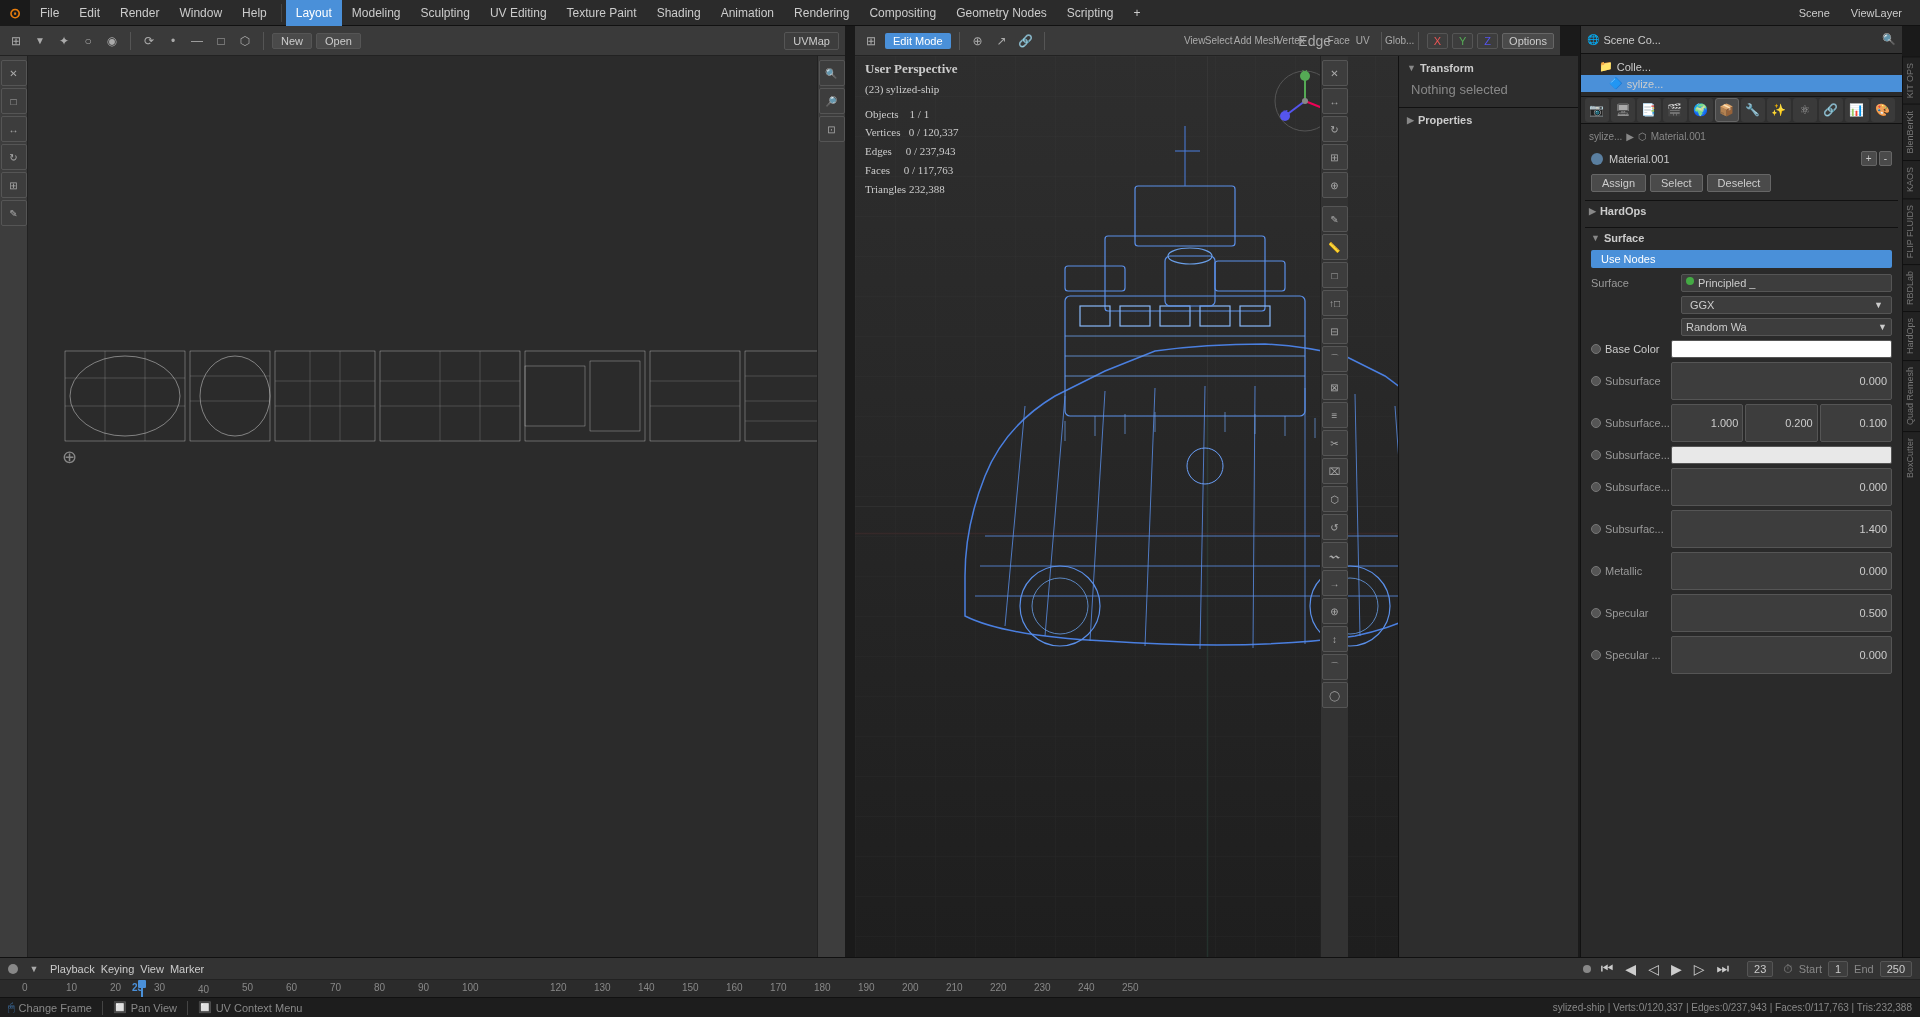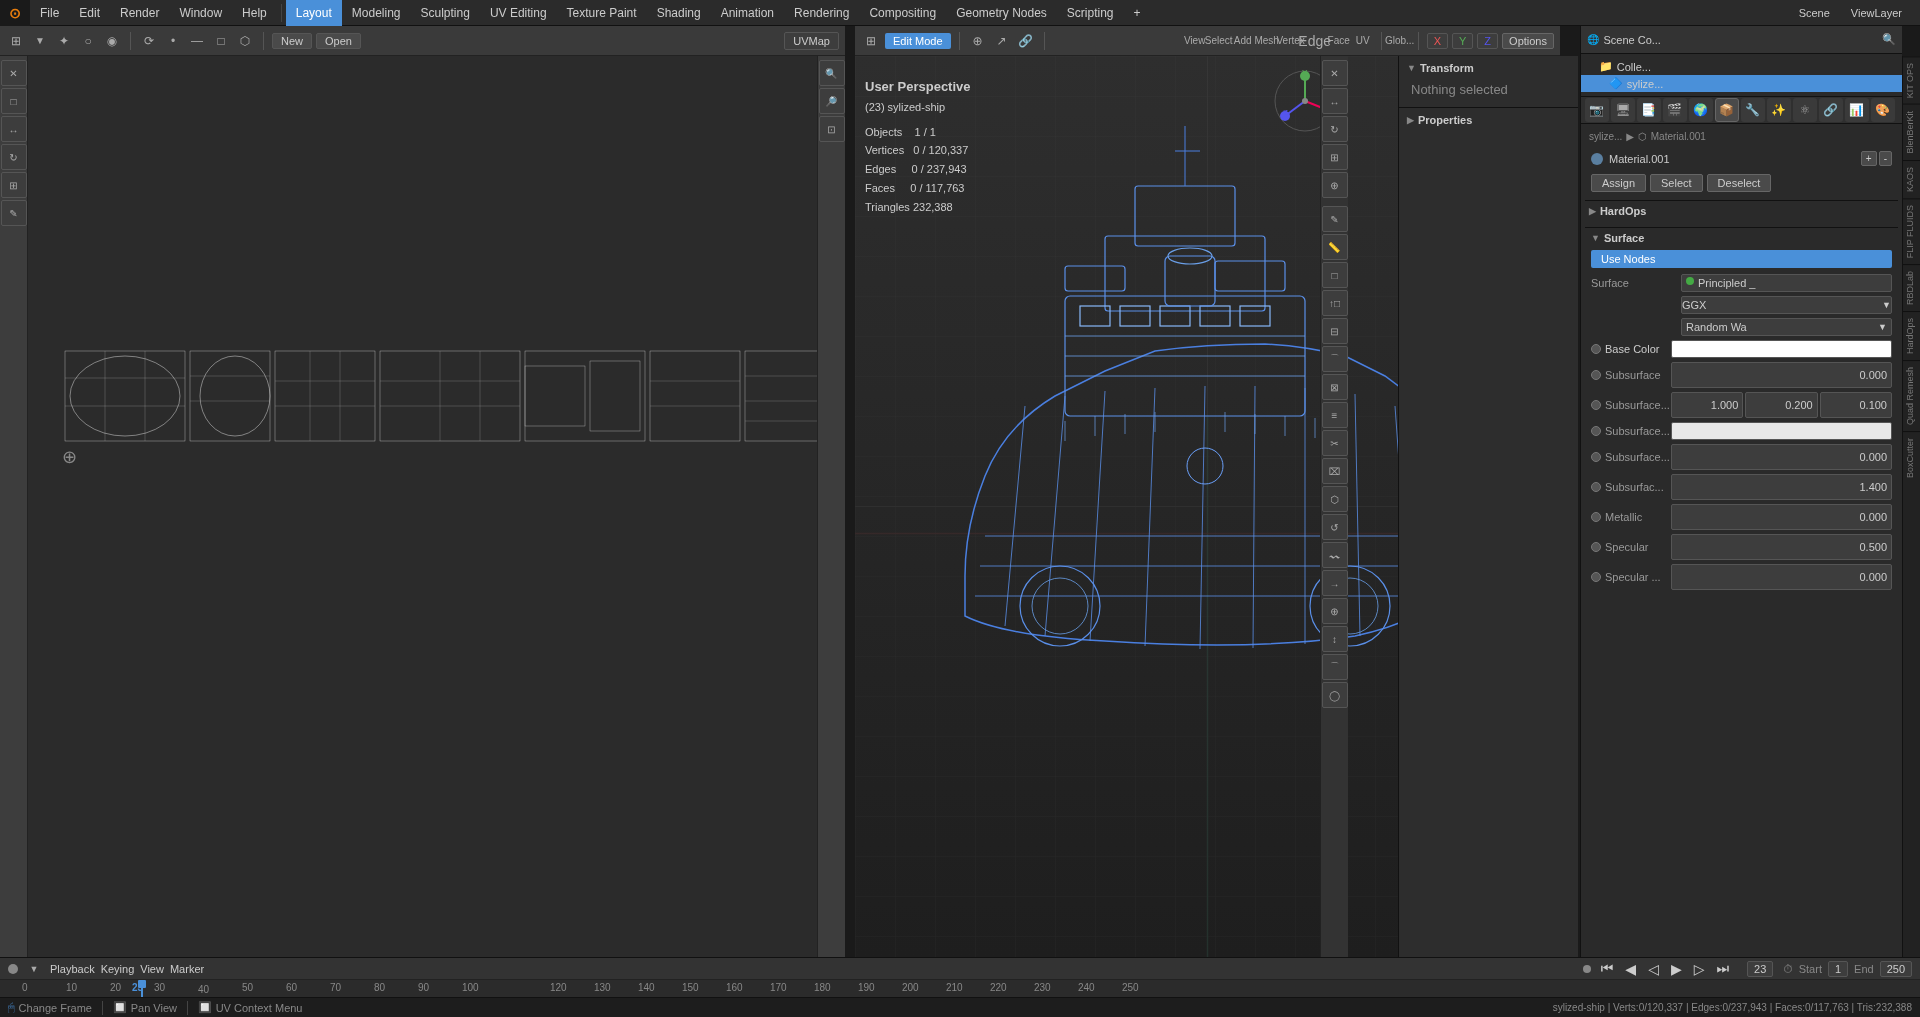--- a/index.html
+++ b/index.html
@@ -217,21 +217,21 @@
       height: 18px;
       background: #fff;
       border: 1px solid #555;
       border-radius: 2px;
     }
     .sf-num {
       flex: 1;
       background: #3d3d3d;
       border: 1px solid #555;
       border-radius: 2px;
-      padding: 6px 4px;
+      padding: 12px 4px;
       color: #ccc;
       font-size: 11px;
       text-align: right;
     }
     .sf-circle-small {
       width: 10px; height: 10px;
       border-radius: 50%;
       border: 1px solid #777;
       background: #555;
       flex-shrink: 0;
@@ -563,21 +563,21 @@
       <line x1="190" y1="320" x2="190" y2="340" stroke="#6a9fe8" stroke-width="0.7"></line>
       <line x1="220" y1="318" x2="220" y2="338" stroke="#6a9fe8" stroke-width="0.7"></line>
       <line x1="250" y1="316" x2="250" y2="336" stroke="#6a9fe8" stroke-width="0.7"></line>
       <line x1="320" y1="316" x2="320" y2="336" stroke="#6a9fe8" stroke-width="0.7"></line>
       <line x1="350" y1="318" x2="350" y2="338" stroke="#6a9fe8" stroke-width="0.7"></line>
       <line x1="380" y1="320" x2="380" y2="340" stroke="#6a9fe8" stroke-width="0.7"></line>
       <line x1="410" y1="322" x2="410" y2="342" stroke="#6a9fe8" stroke-width="0.7"></line>
     </g>
   </svg>
 
-  <div style="position:absolute;top:20px;left:10px;color:#ccc;font-size:11px;line-height:1.7;">
+  <div style="position:absolute;top:2px;left:10px;color:#ccc;font-size:11px;line-height:1.7;font-family:Liberation Serif, serif;">
     <div style="font-size:13px;font-weight:bold;">User Perspective</div>
     <div>(23) sylized-ship</div>
     <div style="height:6px;"></div>
     <div>Objects &nbsp;&nbsp; <span>1 / 1</span></div>
     <div>Vertices &nbsp; <span>0 / 120,337</span></div>
     <div>Edges &nbsp;&nbsp;&nbsp; <span>0 / 237,943</span></div>
     <div>Faces &nbsp;&nbsp;&nbsp; <span>0 / 117,763</span></div>
     <div>Triangles <span>232,388</span></div>
   </div>
 
@@ -727,21 +727,21 @@
       <div class="surface-field">
         <div class="sf-label">Surface</div>
         <div class="sf-value">
           <div class="sf-dot-green"></div>
           <span>Principled _</span>
         </div>
       </div>
 
       <div class="surface-field">
         <div class="sf-label"></div>
-        <div style="flex:1;background:#3d3d3d;border:1px solid #555;border-radius:2px;padding:2px 0;color:#ccc;font-size:11px;display:flex;align-items:center;justify-content:space-between;cursor:pointer;">
+        <div style="flex:1;background:#3d3d3d;border:1px solid #555;border-radius:2px;padding:2px 8px;color:#ccc;font-size:11px;display:flex;align-items:center;justify-content:space-between;cursor:pointer;">
           <span>GGX</span>
           <span style="font-size:9px;">▼</span>
         </div>
       </div>
 
       <div class="surface-field">
         <div class="sf-label"></div>
         <div style="flex:1;background:#3d3d3d;border:1px solid #555;border-radius:2px;padding:2px 4px;color:#ccc;font-size:11px;display:flex;align-items:center;justify-content:space-between;cursor:pointer;">
           <span>Random Wa</span>
           <span style="font-size:9px;">▼</span>

